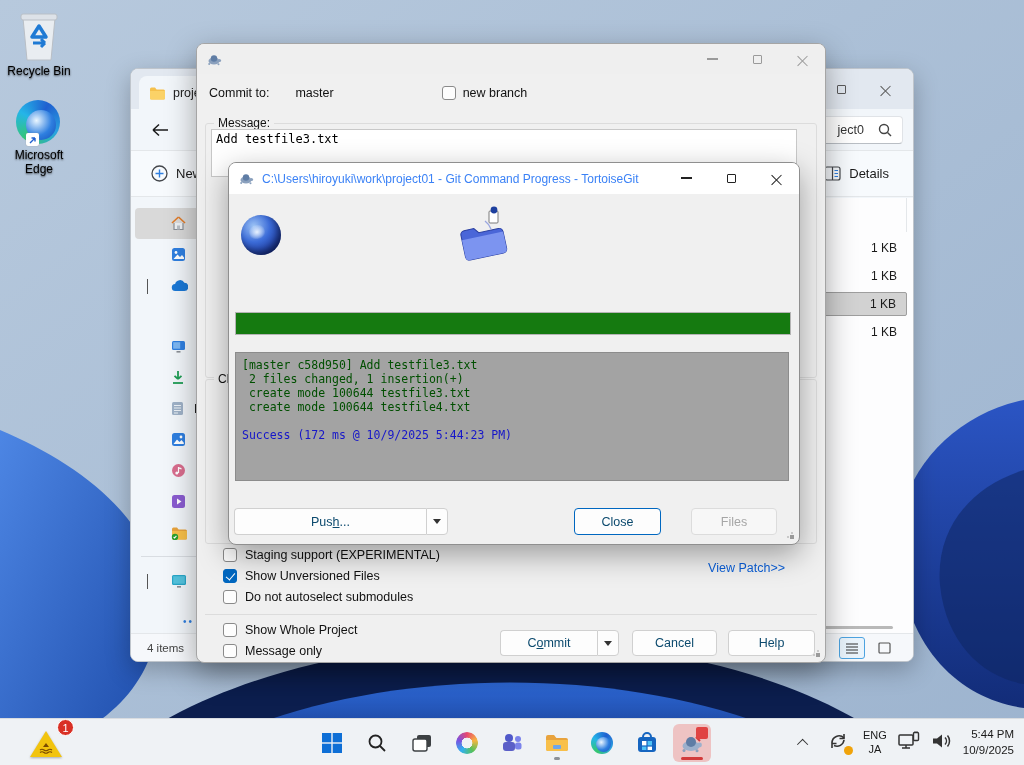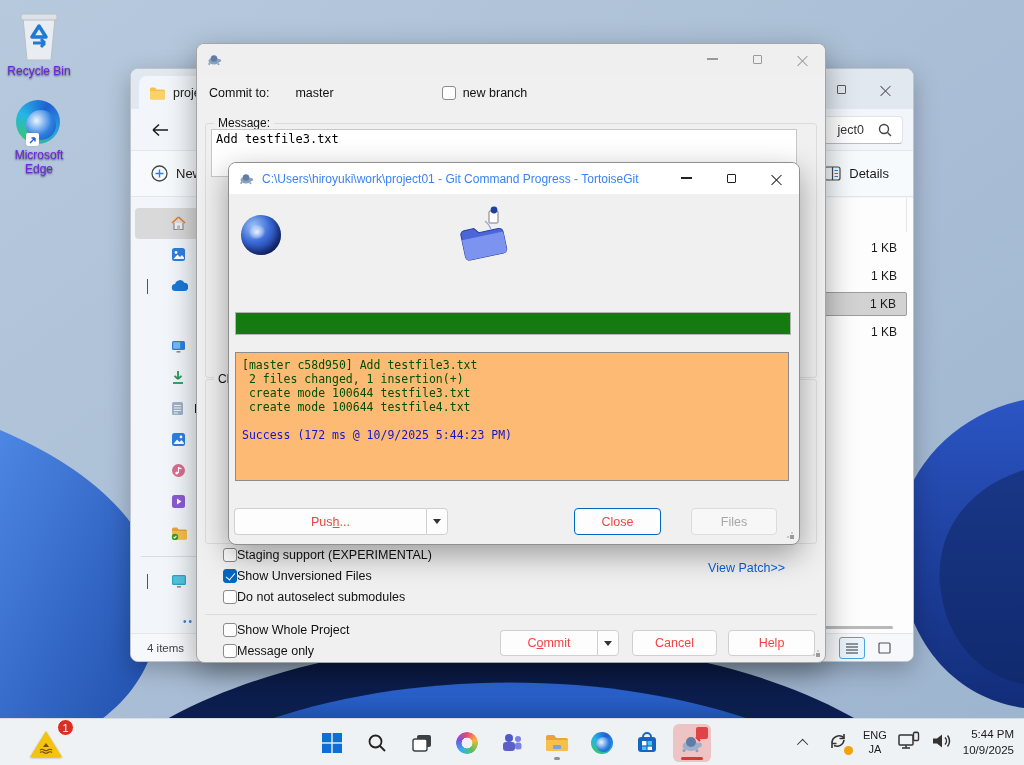--- a/index.html
+++ b/index.html
@@ -5,21 +5,21 @@
   * { margin:0; padding:0; box-sizing:border-box; }
   html,body { width:1024px; height:765px; overflow:hidden; font-family:"Liberation Sans",sans-serif; }
   body { position:relative; background:#aec2d7; }
   .abs { position:absolute; }
 
   
   #wallpaper { position:absolute; inset:0; z-index:0; }
 
   
   .desk-icon { position:absolute; width:70px; text-align:center; z-index:1; cursor:default; }
-  .desk-icon .lbl { color:#6d28d9; font-size:12px; text-shadow:0 1px 2px rgba(0,0,0,.7); line-height:1.15; margin-top:3px; }
+  .desk-icon .lbl { color:#000000; font-size:12px; text-shadow:0 1px 2px rgba(0,0,0,.7); line-height:1.15; margin-top:3px; }
   .shortcut-badge { position:absolute; left:10px; bottom:0px; width:13px; height:13px; background:#fff; border-radius:2px; box-shadow:0 0 1px #888; }
 
   
   #explorer { left:130px; top:68px; width:784px; height:594px; background:#f2f6fa; border:1px solid #bfc5cc;
     border-radius:8px; box-shadow:0 8px 24px rgba(0,0,0,.25); z-index:2; overflow:hidden; }
   #exp-tabs { height:40px; background:#e2e8f0; display:flex; align-items:flex-end; position:relative; }
   .exp-tab { margin-left:8px; width:185px; height:33px; background:#f2f6fa; border-radius:8px 8px 0 0;
     display:flex; align-items:center; gap:8px; padding:0 10px; font-size:12.5px; color:#222; overflow:hidden; white-space:nowrap; }
   .win-btns { position:absolute; right:6px; top:6px; display:flex; }
   .win-btn { width:44px; height:28px; display:flex; align-items:center; justify-content:center; }
@@ -75,24 +75,24 @@
   #commit-dlg .xmark::before,#commit-dlg .xmark::after { background:#9a9a9a; }
   .row-committo { display:flex; align-items:center; margin:12px 0 0 12px; font-size:12.5px; color:#111; }
   .cb { width:14px; height:14px; border:1px solid #8a8a8a; border-radius:3px; background:#fdfdfd; flex:0 0 auto; }
   .cb.checked { background:#0067c0; border-color:#0067c0; position:relative; }
   .cb.checked::after { content:""; position:absolute; left:4px; top:1px; width:4px; height:8px;
     border-right:1.6px solid #fff; border-bottom:1.6px solid #fff; transform:rotate(40deg); }
   .groupbox { position:absolute; border:1px solid #dcdcdc; border-radius:3px; }
   .groupbox > .glabel { position:absolute; top:-8px; left:8px; background:#f0f0f0; padding:0 4px; font-size:12px; color:#111; white-space:nowrap; }
   #msg-area { position:absolute; left:14px; right:28px; top:85px; height:48px; background:#fff; border:1px solid #c8c8c8;
     font-family:"DejaVu Sans Mono",monospace; font-size:12px; color:#000; padding:2px 4px; }
-  .cbrow { position:absolute; display:flex; align-items:center; font-size:12.5px; color:#111; }
+  .cbrow { position:absolute; display:flex; align-items:center; gap:8px; font-size:12.5px; color:#111; }
   #view-patch { position:absolute; right:40px; top:517px; font-size:12.5px; color:#0b5fd7; cursor:pointer; }
   .sepline { position:absolute; left:8px; right:8px; height:1px; background:#dcdcdc; }
-  .btn { background:#fdfdfd; border:1px solid #d0d0d0; border-radius:4px; font-size:12.5px; color:#ef4444;
+  .btn { background:#fdfdfd; border:1px solid #d0d0d0; border-radius:4px; font-size:12.5px; color:#0c4a6e;
     display:flex; align-items:center; justify-content:center; }
   .splitbtn { position:absolute; display:flex; }
   .split-main { border-right:none; border-radius:4px 0 0 4px; }
   .split-arrow { width:22px; border-left:1px solid #d0d0d0; border-radius:0 4px 4px 0; }
   .tri-d { width:0; height:0; border-left:4px solid transparent; border-right:4px solid transparent; border-top:5px solid #333; }
   .ukey { text-decoration:underline; }
   .grip { position:absolute; width:10px; height:10px; }
   .grip::before { content:""; position:absolute; right:0; bottom:0; width:2px; height:2px;
     box-shadow:0 0 0 1px #9a9a9a, -4px 0 0 0 #c9c9c9, 0 -4px 0 0 #c9c9c9; background:#9a9a9a; }
 
@@ -101,21 +101,21 @@
   #prog-dlg .titlebar { background:#ffffff; color:#3b82f6; height:31px; }
   #prog-dlg .minline { background:#222; }
   #prog-dlg .sq { border-color:#222; }
   #prog-dlg .xmark::before,#prog-dlg .xmark::after { background:#222; }
   #globe { position:absolute; left:12px; top:52px; width:40px; height:40px; border-radius:50%;
     background:radial-gradient(circle at 32% 28%, #9cc3f5 0%, #3c6cd8 40%, #172f8e 80%, #0c1f66 100%); box-shadow:inset -3px -4px 6px rgba(0,0,0,.4); }
   #globe::after { content:""; position:absolute; left:8px; top:10px; width:16px; height:14px;
     background:radial-gradient(ellipse at center,#e8f1ff 0%, rgba(232,241,255,.25) 60%, transparent 75%); transform:rotate(-15deg); }
   #prog-bar { position:absolute; left:6px; right:8px; top:149px; height:23px; border:1px solid #b4b4b4; background:#e7e7e7; }
   #prog-fill { height:100%; }
-  #console { position:absolute; left:6px; right:10px; top:189px; height:129px; background:#fdba74;
+  #console { position:absolute; left:6px; right:10px; top:189px; height:129px; background:#a3a3a3;
     border:1px solid #8c8c8c; font-family:"DejaVu Sans Mono",monospace; font-size:11.5px; line-height:14px; padding:5px 6px; overflow:hidden; }
   .con-line { white-space:pre; }
   #prog-btnrow { position:absolute; left:0; right:0; top:345px; height:28px; }
   #btn-close { position:absolute; left:345px; width:87px; height:27px; border:1.5px solid #0067c0; }
   #btn-abort { position:absolute; left:462px; width:86px; height:27px; color:#a6a6a6; background:#f7f7f7; border-color:#dcdcdc; }
 
   
   #taskbar { position:absolute; left:0; bottom:0; width:1024px; height:47px; background:#eff2f5;
     border-top:1px solid #d9dce0; z-index:5; }
   #tb-center { position:absolute; left:50%; top:0; transform:translateX(-50%); height:47px; display:flex; align-items:center; gap:7px; }

